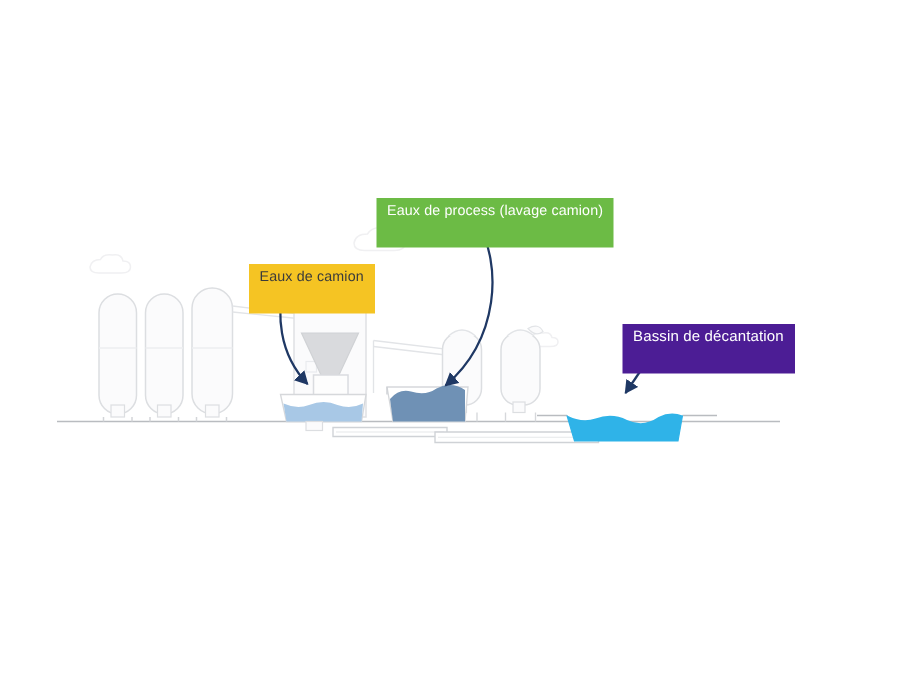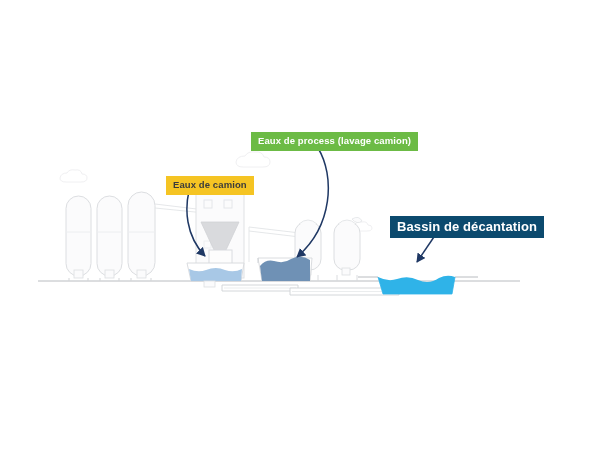--- a/index.html
+++ b/index.html
@@ -6,30 +6,30 @@
   body{
     width:600px;height:450px;
     background:#ffffff;
     font-family:"Liberation Sans", sans-serif;
     overflow:hidden;
     position:relative;
   }
   #scene{position:absolute;left:0;top:0;width:600px;height:450px;}
   .lbl{
     position:absolute;
-    font-weight:bold;
+    font-weight:normal;
     letter-spacing:.1px;
     white-space:nowrap;
     line-height:1;
-    padding:4px 7px 5px 7px;
+    padding:4px 7px 19px 7px;
     box-sizing:border-box;
   }
   #lbl-pluie{ left:166px; top:176px; font-size:9.5px; background:#f5c423; color:#3b3b3b; }
   #lbl-process{ left:251px; top:132px; font-size:9.5px; background:#6cbb45; color:#ffffff; }
-  #lbl-bassin{ left:390px; top:216px; font-size:13px; background:#0c4a6e; color:#ffffff; }
+  #lbl-bassin{ left:415px; top:216px; font-size:10px; background:#4c1d95; color:#ffffff; }
 </style>
 </head>
 <body>
 
 <svg id="scene" viewBox="0 0 600 450">
 
   <g fill="none" stroke="#f0f0f2" stroke-width="1">
     <path d="M60 178 q1-5 7-5 q2-4 8-3 q6-1 7 4 q5 0 5 4 q0 4-6 4 l-15 0 q-6 0-6-4z"></path>
     <path d="M236 162 q1-6 9-6 q3-5 10-4 q7-1 9 5 q6 0 6 5 q0 5-7 5 l-20 0 q-7 0-7-5z"></path>
     <path d="M349 228 q1-4 6-4 q2-3 7-2 q5-1 6 3 q4 0 4 3 q0 3-5 3 l-13 0 q-5 0-5-3z"></path>

